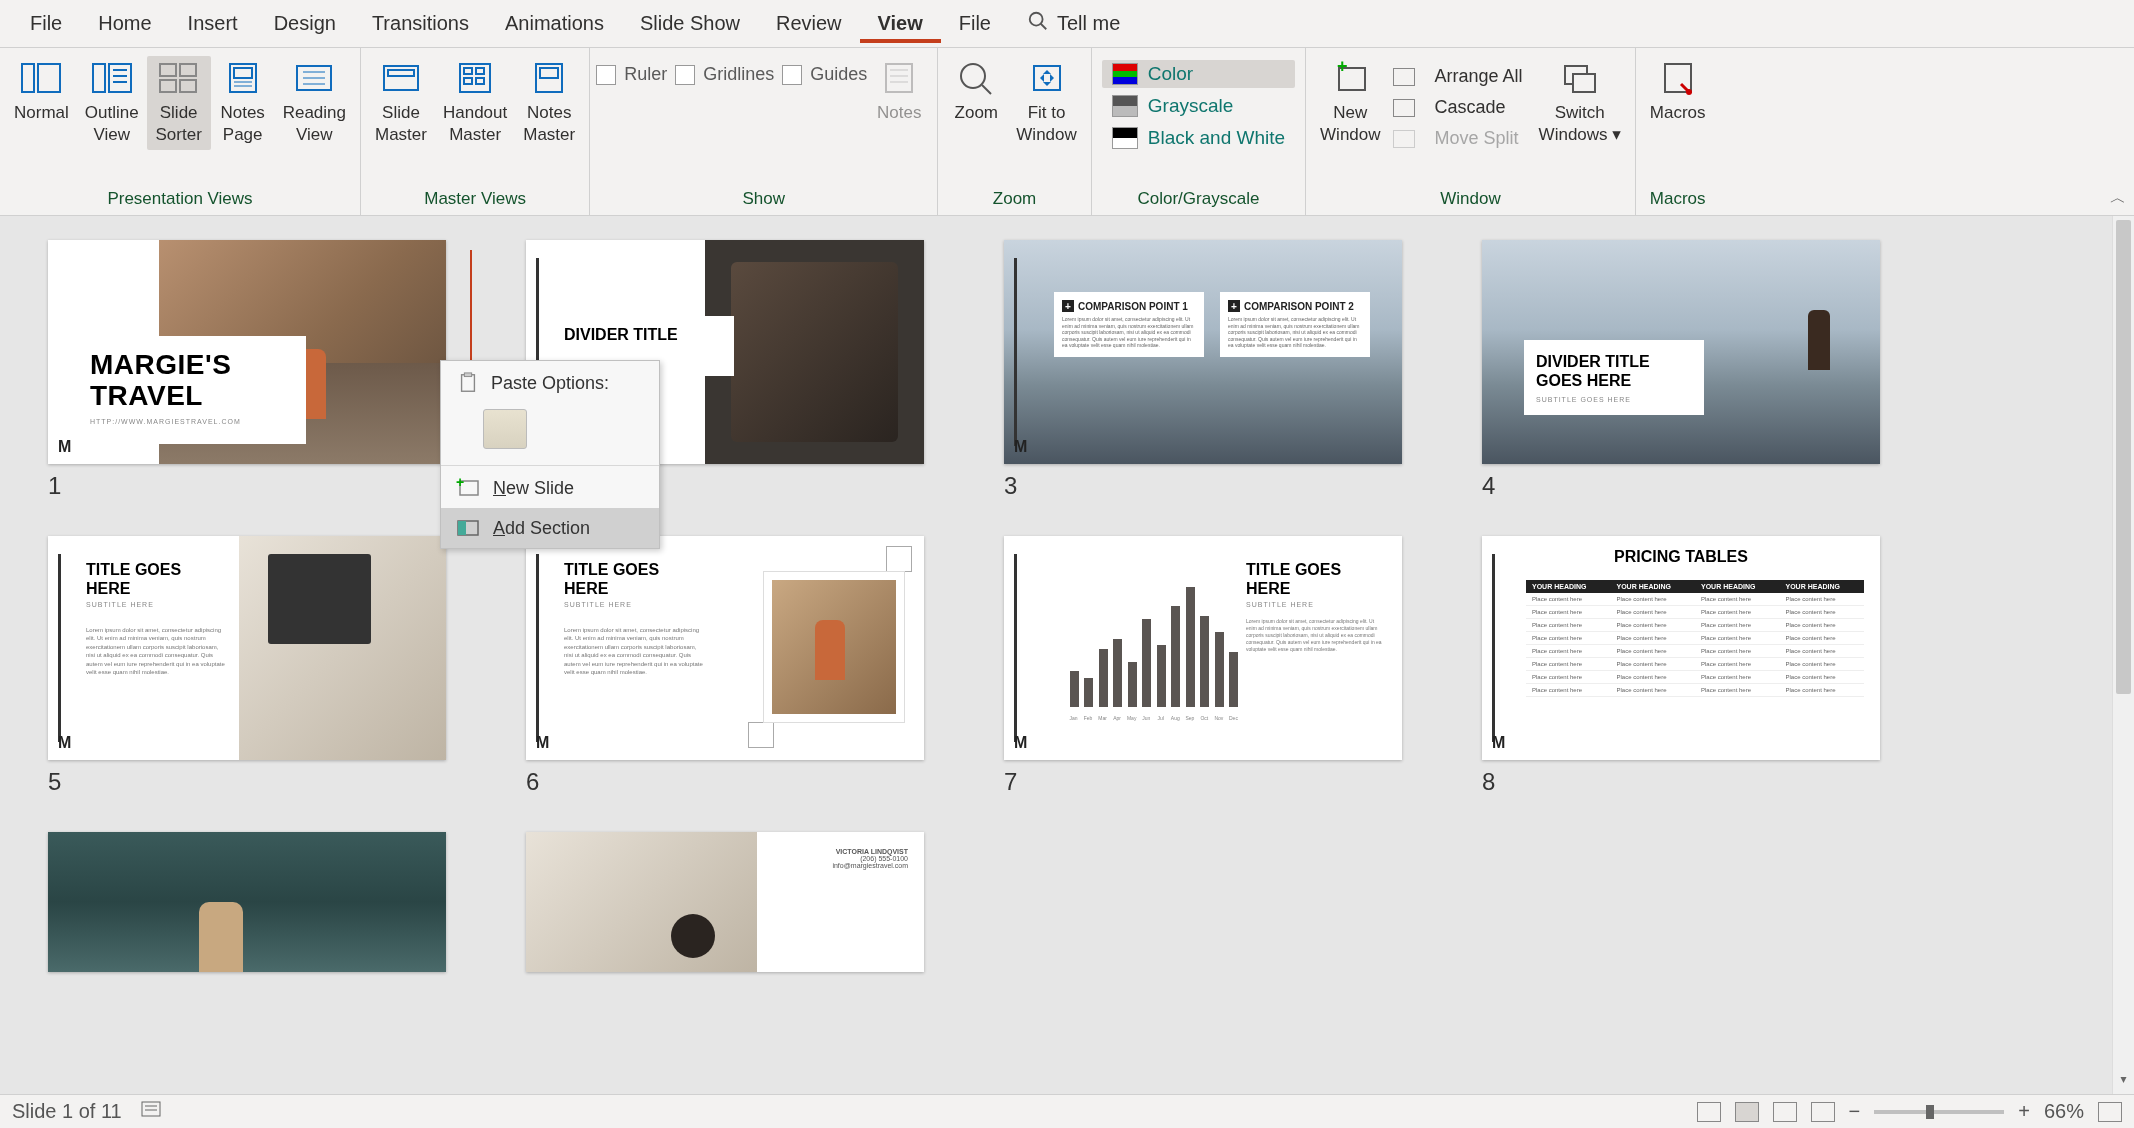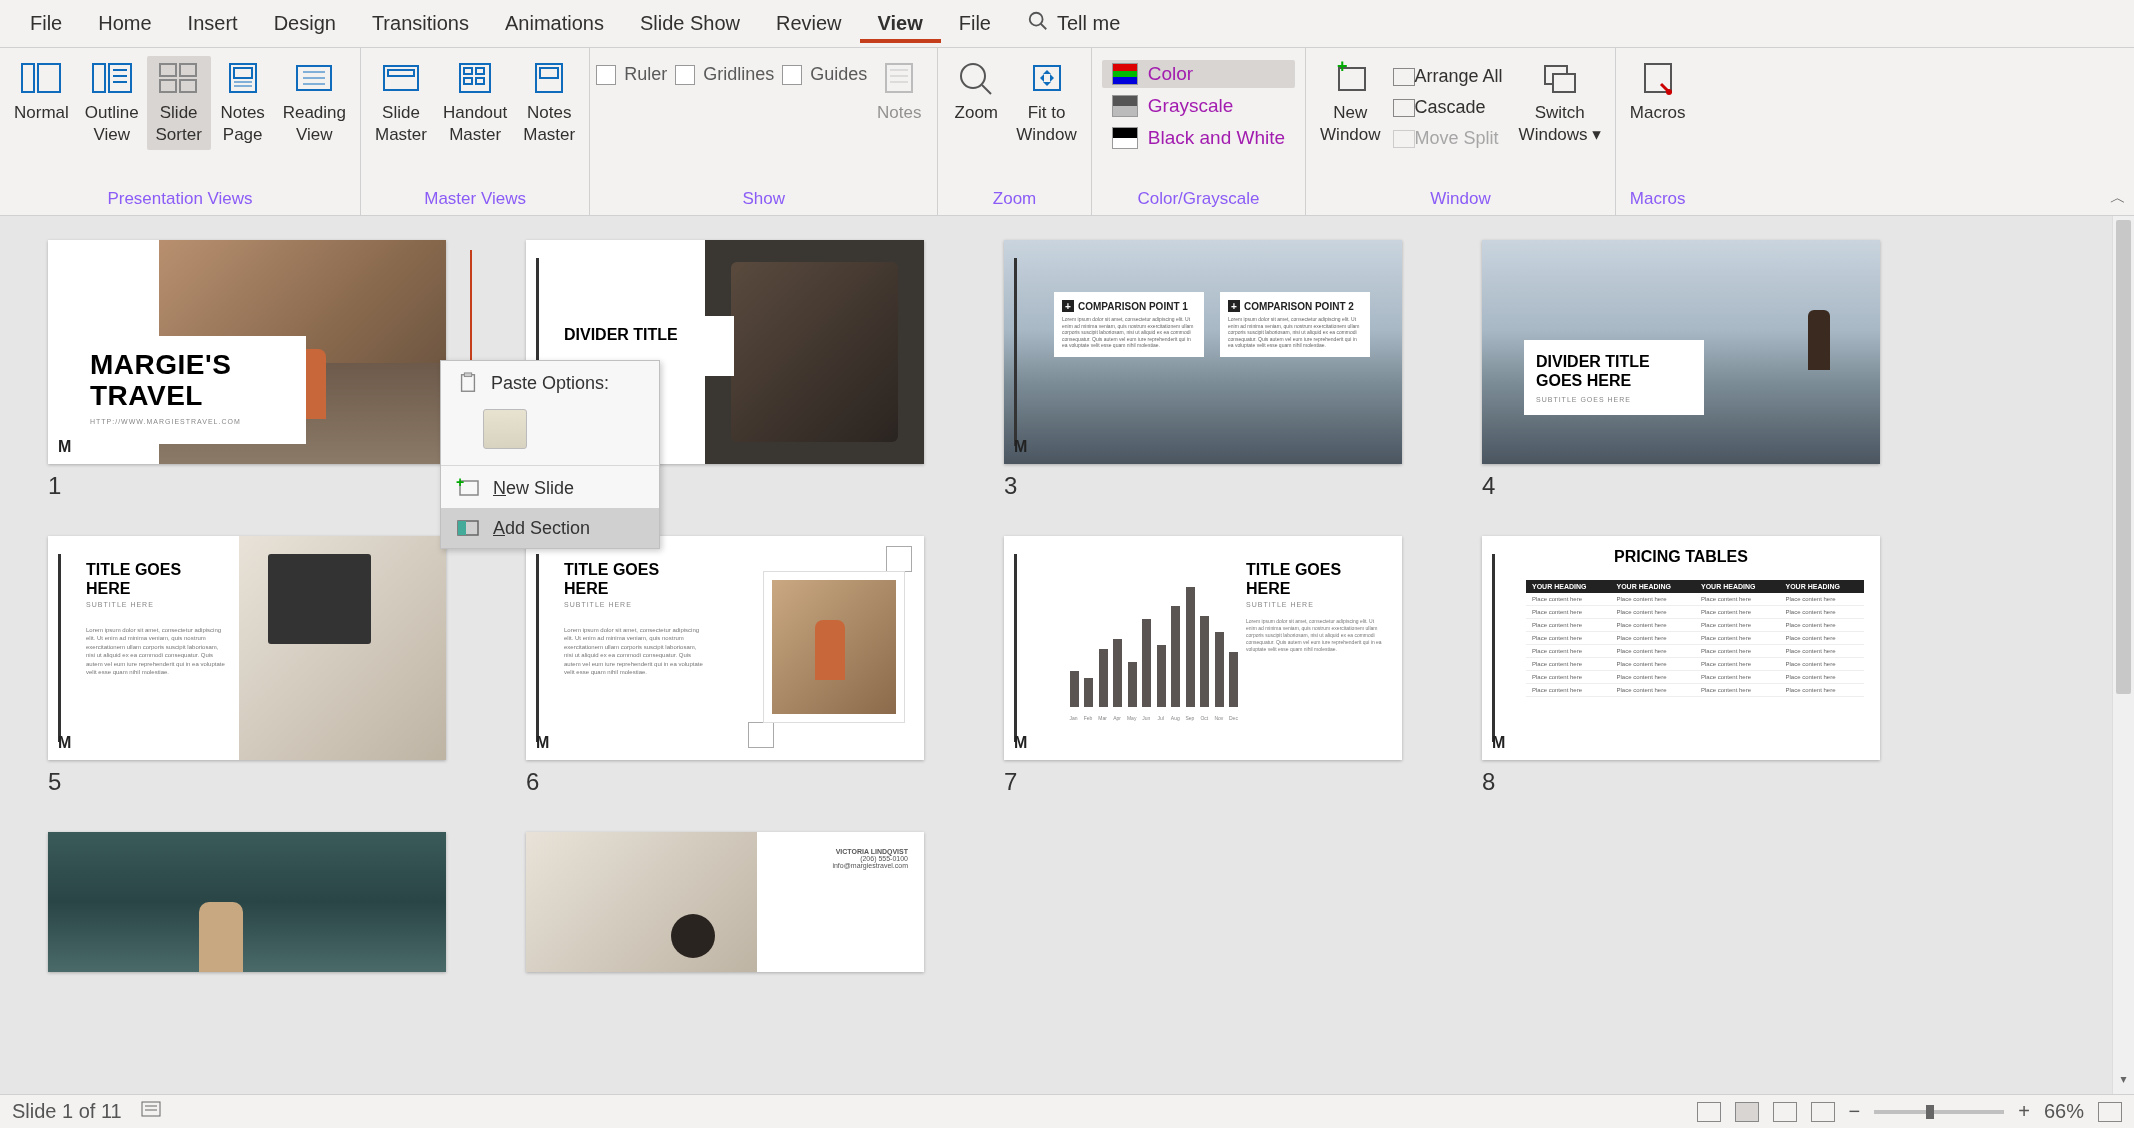--- a/index.html
+++ b/index.html
@@ -9,35 +9,35 @@
 .menu-item { padding: 8px 18px; font-size: 20px; color: #323130; cursor: pointer; }
 .menu-item.active { border-bottom: 4px solid #c43e1c; padding-bottom: 4px; font-weight: 600; }
 .menubar-right { margin-left: auto; display: flex; align-items: center; gap: 8px; }
 .share-btn { border: 1px solid #c9c9c9; border-radius: 4px; padding: 6px 14px; font-size: 19px; color: #c43e1c; background: #fff; display: flex; align-items: center; gap: 6px; font-weight: 600; }
 .comments-btn { border: 1px solid #c9c9c9; border-radius: 4px; padding: 6px 14px; font-size: 19px; color: #a6a6a6; background: #fff; display: flex; align-items: center; gap: 6px; }
 .smiley { font-size: 24px; color: #666; margin-left: 12px; margin-right: 8px; }
 
 .ribbon { background: #f3f2f1; display: flex; height: 168px; border-bottom: 1px solid #d0d0d0; position: relative; }
 .ribbon-group { display: flex; flex-direction: column; border-right: 1px solid #d0d0d0; height: 100%; }
 .ribbon-group-buttons { display: flex; flex: 1; align-items: flex-start; padding: 8px 6px 0 6px; }
-.ribbon-group-label { text-align: center; font-size: 17px; color: #8b5cf6; padding: 4px 0 6px 0; }
+.ribbon-group-label { text-align: center; font-size: 17px; color: #14532d; padding: 4px 0 6px 0; }
 .rb-btn { display: flex; flex-direction: column; align-items: center; padding: 4px 8px; font-size: 17px; color: #323130; text-align: center; min-width: 64px; }
 .rb-btn.active { background: #d8d5d2; border-radius: 2px; }
 .rb-icon { width: 42px; height: 36px; margin-bottom: 6px; display: flex; align-items: center; justify-content: center; }
 .rb-label { line-height: 1.3; }
 .checks { display: flex; flex-direction: row; gap: 8px; padding-top: 8px; }
 .check-row { display: flex; align-items: center; gap: 8px; font-size: 18px; color: #5a5a5a; }
 .check-box { width: 20px; height: 20px; border: 1px solid #999; background: #fff; }
-.color-row { display: flex; align-items: center; gap: 10px; font-size: 19px; color: #a21caf; padding: 3px 10px; }
+.color-row { display: flex; align-items: center; gap: 10px; font-size: 19px; color: #0f766e; padding: 3px 10px; }
 .color-row.active { background: #d8d5d2; border-radius: 2px; }
 .color-swatch { width: 26px; height: 22px; border: 1px solid #999; }
 .rgb-swatch { background: linear-gradient(to bottom, #d00 33%, #0b0 33% 66%, #00d 66%); }
 .gray-swatch { background: linear-gradient(to bottom, #555 50%, #bbb 50%); }
 .bw-swatch { background: linear-gradient(to bottom, #000 50%, #fff 50%); }
-.small-row { display: flex; align-items: center; gap: 0; font-size: 18px; color: #323130; padding: 2px 0; }
+.small-row { display: flex; align-items: center; gap: 20px; font-size: 18px; color: #323130; padding: 2px 0; }
 .small-row.disabled { color: #a6a6a6; }
 .small-icon { width: 22px; height: 18px; border: 1px solid #888; }
 .collapse-arrow { position: absolute; right: 8px; bottom: 6px; font-size: 16px; color: #666; }
 
 .canvas { position: absolute; top: 216px; left: 0; right: 22px; bottom: 34px; background: #e6e6e6; overflow: hidden; padding: 24px 18px 0 48px; }
 .slide-grid { display: flex; flex-wrap: wrap; gap: 36px 80px; }
 .slide-cell { display: flex; flex-direction: column; }
 .thumb { width: 398px; height: 224px; background: #fff; box-shadow: 0 1px 3px rgba(0,0,0,0.25); position: relative; overflow: hidden; }
 .slide-num { font-size: 24px; color: #333; margin-top: 8px; }
 

